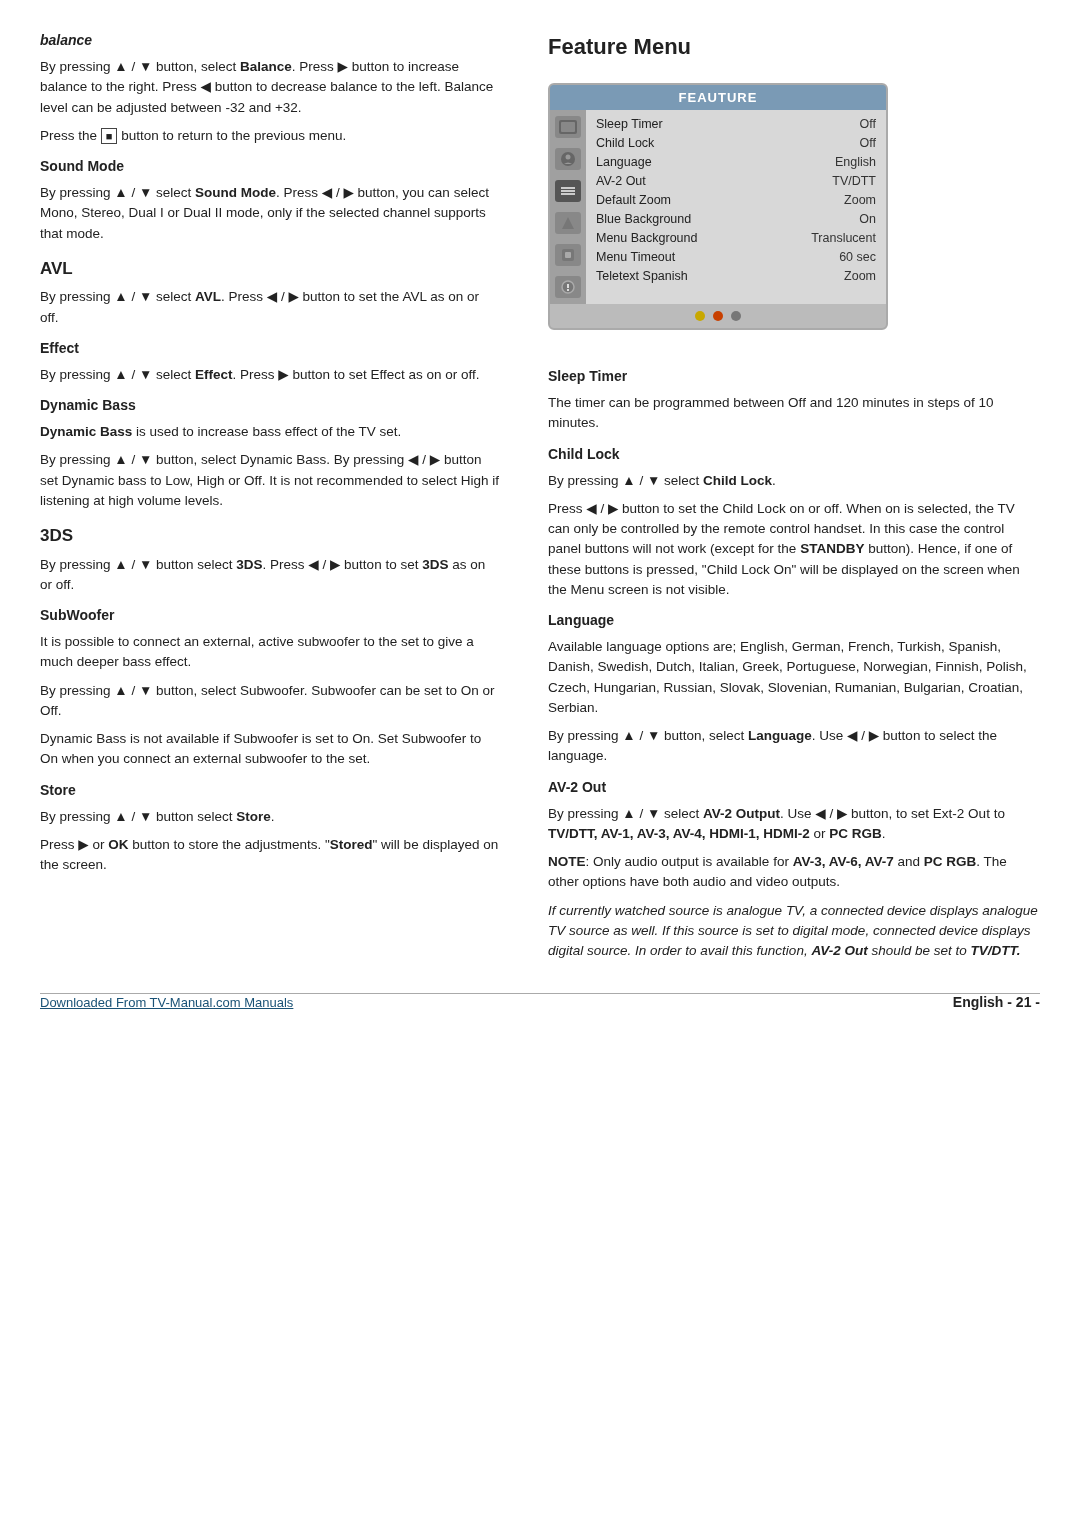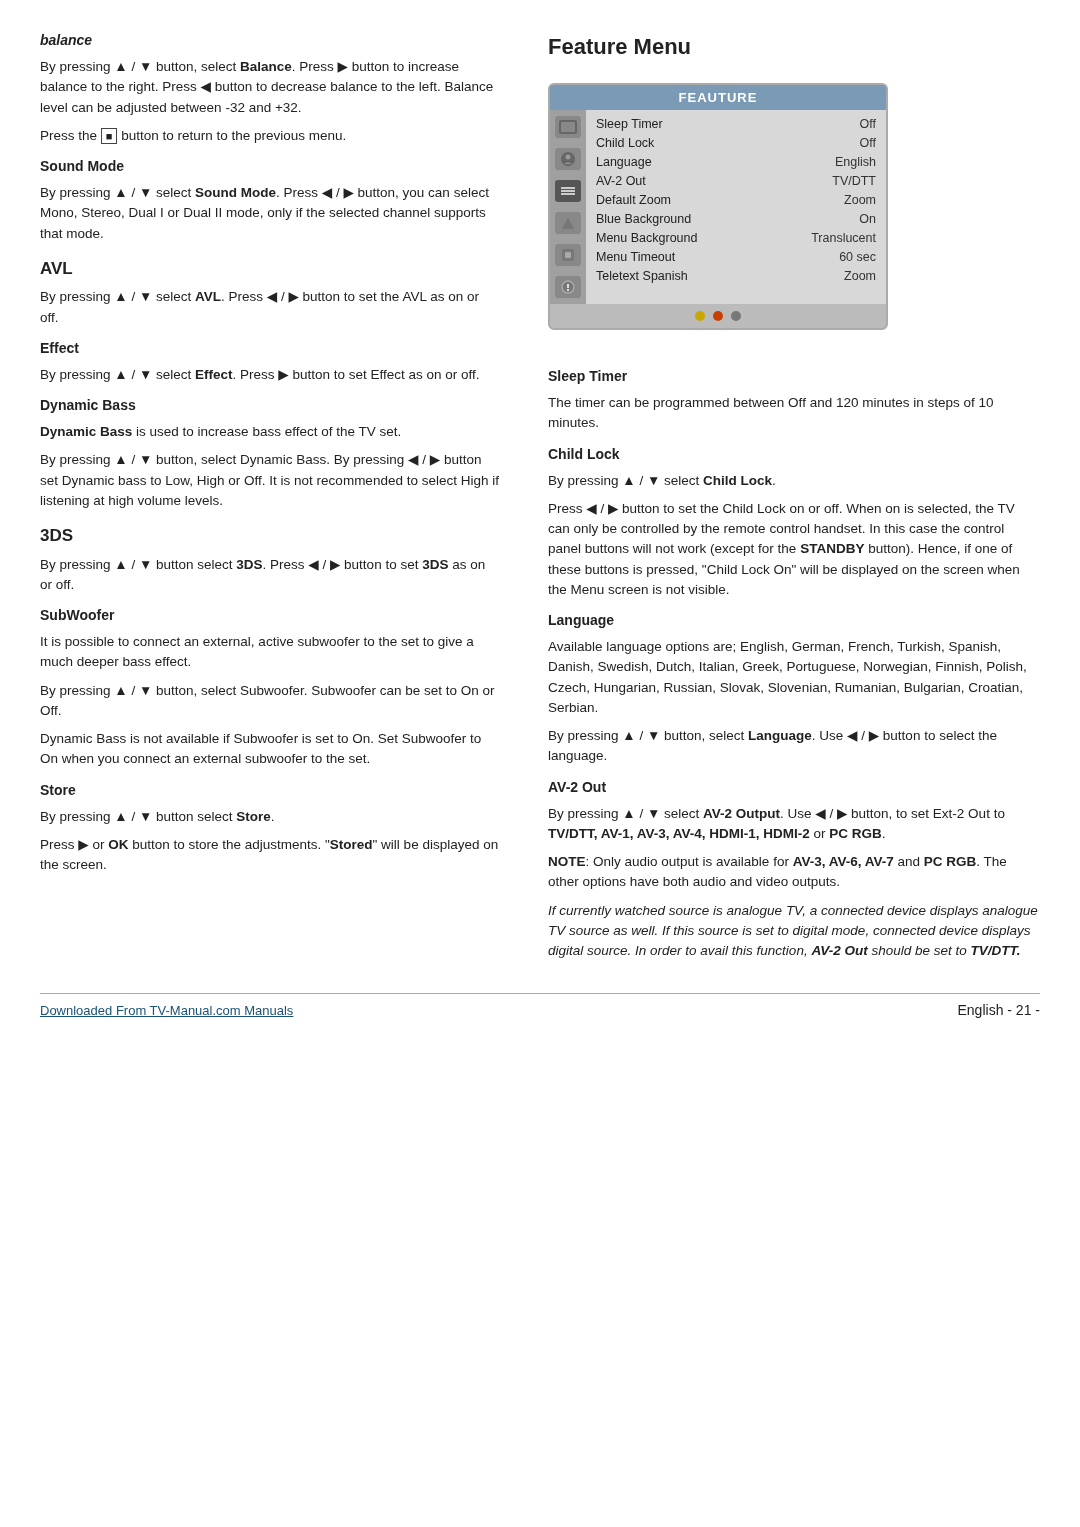--- a/index.html
+++ b/index.html
@@ -130,30 +130,29 @@
 
     b { font-weight: bold; }
     i { font-style: italic; }
 
     .footer {
       display: flex;
       justify-content: space-between;
       align-items: center;
       margin-top: 24px;
       border-top: 1px solid #aaa;
-      padding-top: 8px;
     }
     .footer-link {
       color: #1a5276;
       text-decoration: underline;
       font-size: 13px;
     }
     .footer-center {
       font-size: 14px;
-      font-weight: normal;
+      font-weight: bold;
     }
   </style>
 </head>
 <body>
 
 <div class="two-col">
 
   <div class="left-col">
 
     <p class="section-italic">balance</p>

